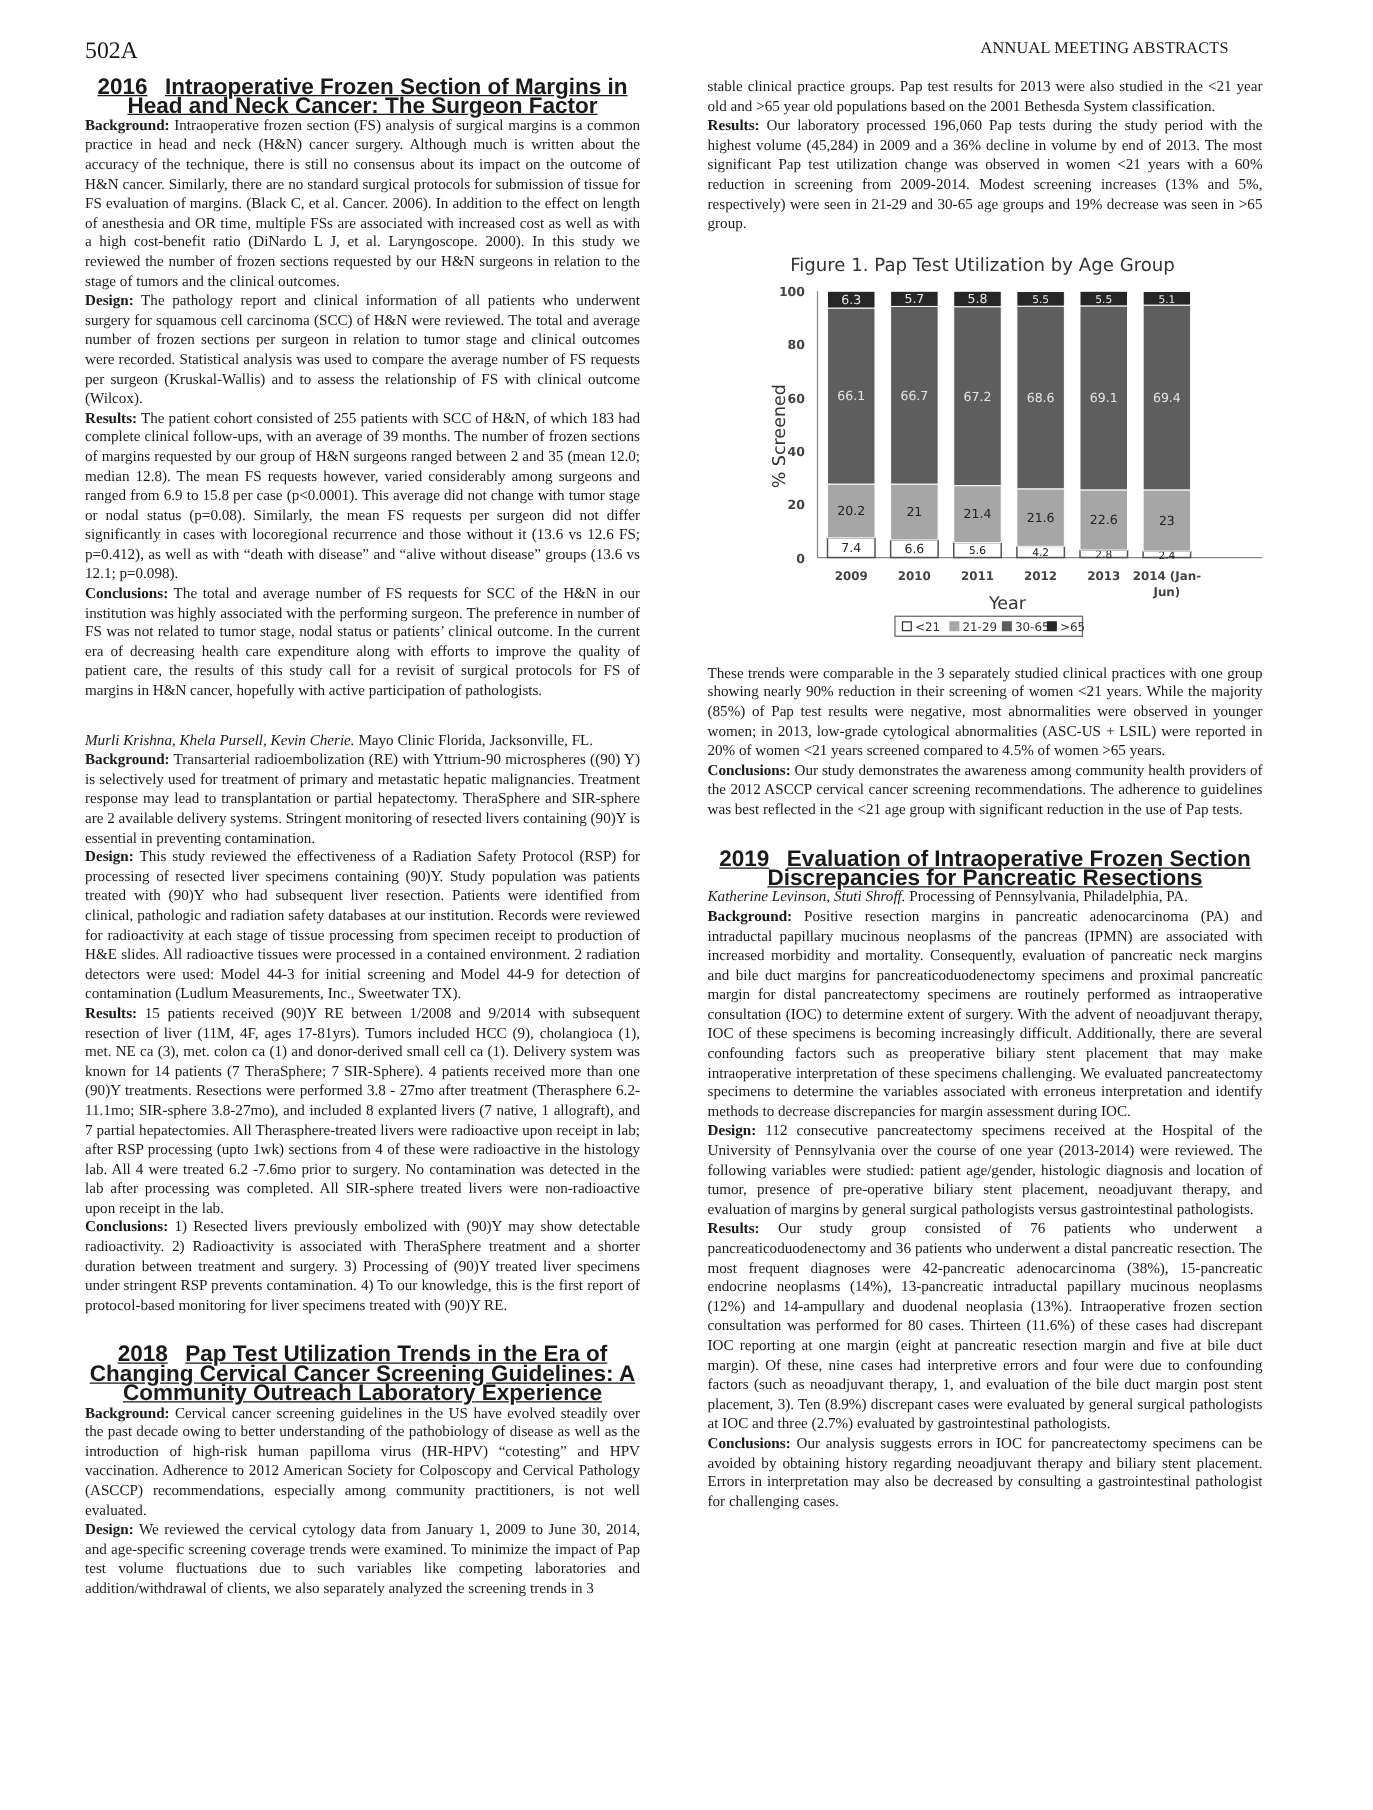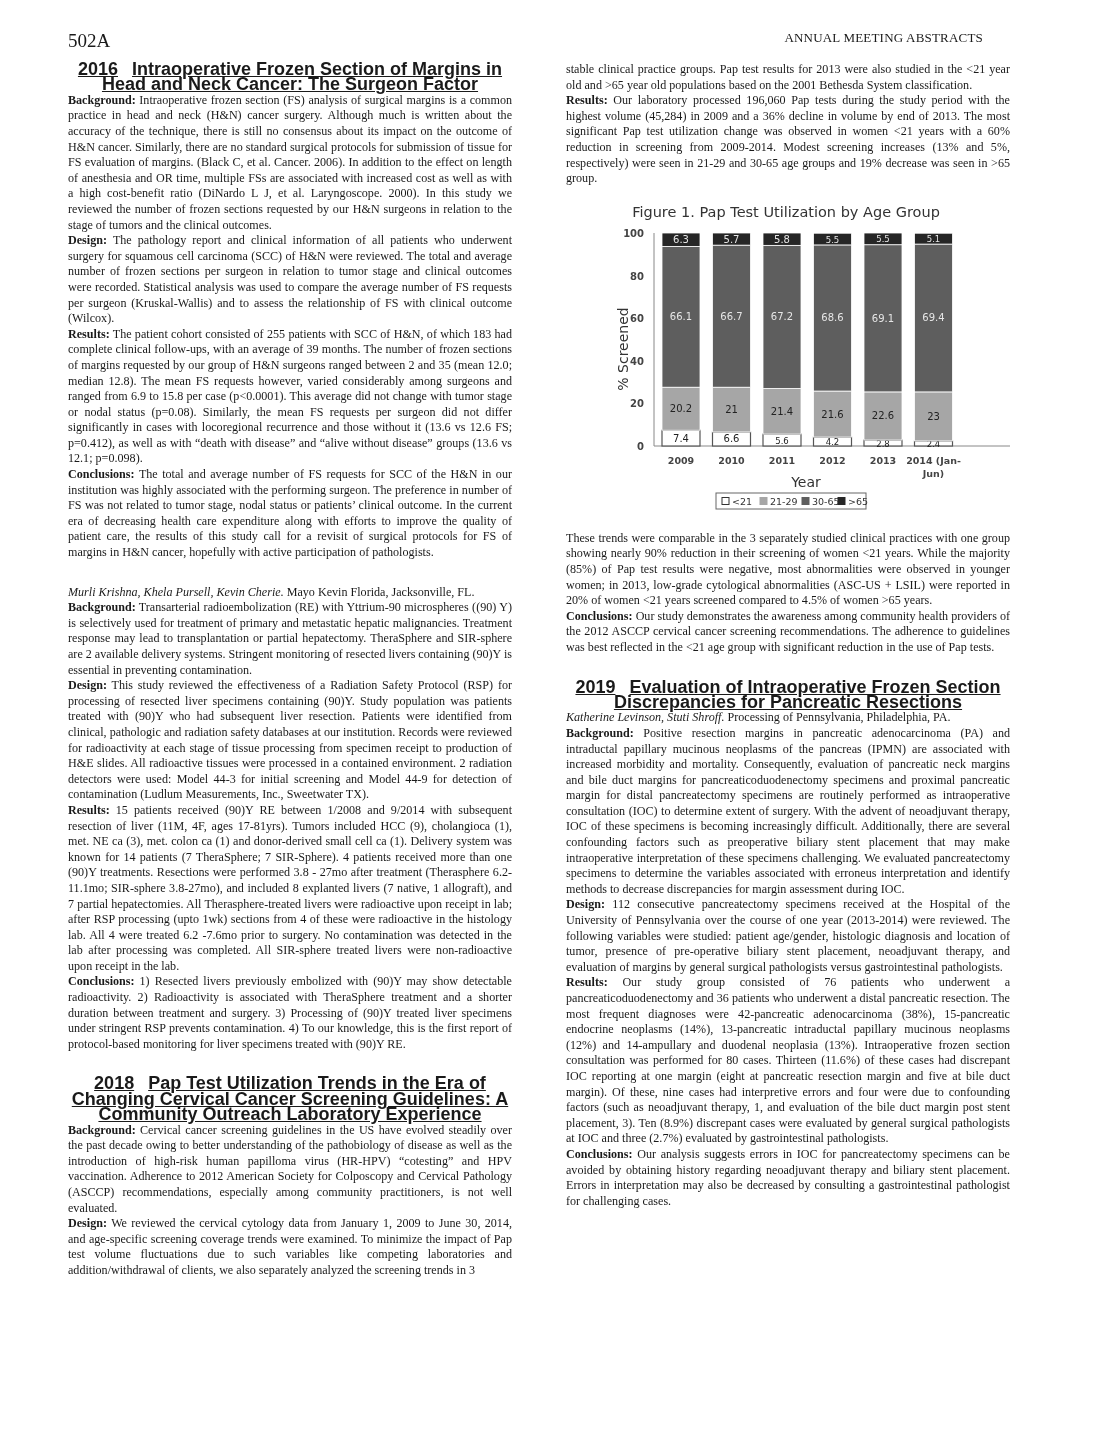--- a/index.html
+++ b/index.html
@@ -32,21 +32,21 @@
     <div class="abs-title">
       <span class="abs-num">2016</span><span>Intraoperative Frozen Section of Margins in Head and Neck Cancer: The Surgeon Factor</span>
     </div>
     <p><span class="sec-label">Background:</span> <span>Intraoperative frozen section (FS) analysis of surgical margins is a common practice in head and neck (H&amp;N) cancer surgery. Although much is written about the accuracy of the technique, there is still no consensus about its impact on the outcome of H&amp;N cancer. Similarly, there are no standard surgical protocols for submission of tissue for FS evaluation of margins. (Black C, et al. Cancer. 2006). In addition to the effect on length of anesthesia and OR time, multiple FSs are associated with increased cost as well as with a high cost-benefit ratio (DiNardo L J, et al. Laryngoscope. 2000). In this study we reviewed the number of frozen sections requested by our H&amp;N surgeons in relation to the stage of tumors and the clinical outcomes.</span></p>
     <p><span class="sec-label">Design:</span> <span>The pathology report and clinical information of all patients who underwent surgery for squamous cell carcinoma (SCC) of H&amp;N were reviewed. The total and average number of frozen sections per surgeon in relation to tumor stage and clinical outcomes were recorded. Statistical analysis was used to compare the average number of FS requests per surgeon (Kruskal-Wallis) and to assess the relationship of FS with clinical outcome (Wilcox).</span></p>
     <p><span class="sec-label">Results:</span> <span>The patient cohort consisted of 255 patients with SCC of H&amp;N, of which 183 had complete clinical follow-ups, with an average of 39 months. The number of frozen sections of margins requested by our group of H&amp;N surgeons ranged between 2 and 35 (mean 12.0; median 12.8). The mean FS requests however, varied considerably among surgeons and ranged from 6.9 to 15.8 per case (p&lt;0.0001). This average did not change with tumor stage or nodal status (p=0.08). Similarly, the mean FS requests per surgeon did not differ significantly in cases with locoregional recurrence and those without it (13.6 vs 12.6 FS; p=0.412), as well as with “death with disease” and “alive without disease” groups (13.6 vs 12.1; p=0.098).</span></p>
     <p><span class="sec-label">Conclusions:</span> <span>The total and average number of FS requests for SCC of the H&amp;N in our institution was highly associated with the performing surgeon. The preference in number of FS was not related to tumor stage, nodal status or patients’ clinical outcome. In the current era of decreasing health care expenditure along with efforts to improve the quality of patient care, the results of this study call for a revisit of surgical protocols for FS of margins in H&amp;N cancer, hopefully with active participation of pathologists.</span></p>
   </div>
 
   <div class="abstract">
-    <p><span class="authors">Murli Krishna, Khela Pursell, Kevin Cherie.</span> <span>Mayo Kevin Florida, Jacksonville, FL.</span></p>
+    <p><span class="authors">Murli Krishna, Khela Pursell, Kevin Cherie.</span> <span>Mayo Clinic Florida, Jacksonville, FL.</span></p>
     <p><span class="sec-label">Background:</span> <span>Transarterial radioembolization (RE) with Yttrium-90 microspheres ((90) Y) is selectively used for treatment of primary and metastatic hepatic malignancies. Treatment response may lead to transplantation or partial hepatectomy. TheraSphere and SIR-sphere are 2 available delivery systems. Stringent monitoring of resected livers containing (90)Y is essential in preventing contamination.</span></p>
     <p><span class="sec-label">Design:</span> <span>This study reviewed the effectiveness of a Radiation Safety Protocol (RSP) for processing of resected liver specimens containing (90)Y. Study population was patients treated with (90)Y who had subsequent liver resection. Patients were identified from clinical, pathologic and radiation safety databases at our institution. Records were reviewed for radioactivity at each stage of tissue processing from specimen receipt to production of H&amp;E slides. All radioactive tissues were processed in a contained environment. 2 radiation detectors were used: Model 44-3 for initial screening and Model 44-9 for detection of contamination (Ludlum Measurements, Inc., Sweetwater TX).</span></p>
     <p><span class="sec-label">Results:</span> <span>15 patients received (90)Y RE between 1/2008 and 9/2014 with subsequent resection of liver (11M, 4F, ages 17-81yrs). Tumors included HCC (9), cholangioca (1), met. NE ca (3), met. colon ca (1) and donor-derived small cell ca (1). Delivery system was known for 14 patients (7 TheraSphere; 7 SIR-Sphere). 4 patients received more than one (90)Y treatments. Resections were performed 3.8 - 27mo after treatment (Therasphere 6.2-11.1mo; SIR-sphere 3.8-27mo), and included 8 explanted livers (7 native, 1 allograft), and 7 partial hepatectomies. All Therasphere-treated livers were radioactive upon receipt in lab; after RSP processing (upto 1wk) sections from 4 of these were radioactive in the histology lab. All 4 were treated 6.2 -7.6mo prior to surgery. No contamination was detected in the lab after processing was completed. All SIR-sphere treated livers were non-radioactive upon receipt in the lab.</span></p>
     <p><span class="sec-label">Conclusions:</span> <span>1) Resected livers previously embolized with (90)Y may show detectable radioactivity. 2) Radioactivity is associated with TheraSphere treatment and a shorter duration between treatment and surgery. 3) Processing of (90)Y treated liver specimens under stringent RSP prevents contamination. 4) To our knowledge, this is the first report of protocol-based monitoring for liver specimens treated with (90)Y RE.</span></p>
   </div>
 
   <div class="abstract">
     <div class="abs-title">
       <span class="abs-num">2018</span><span>Pap Test Utilization Trends in the Era of Changing Cervical Cancer Screening Guidelines: A Community Outreach Laboratory Experience</span>
     </div>

